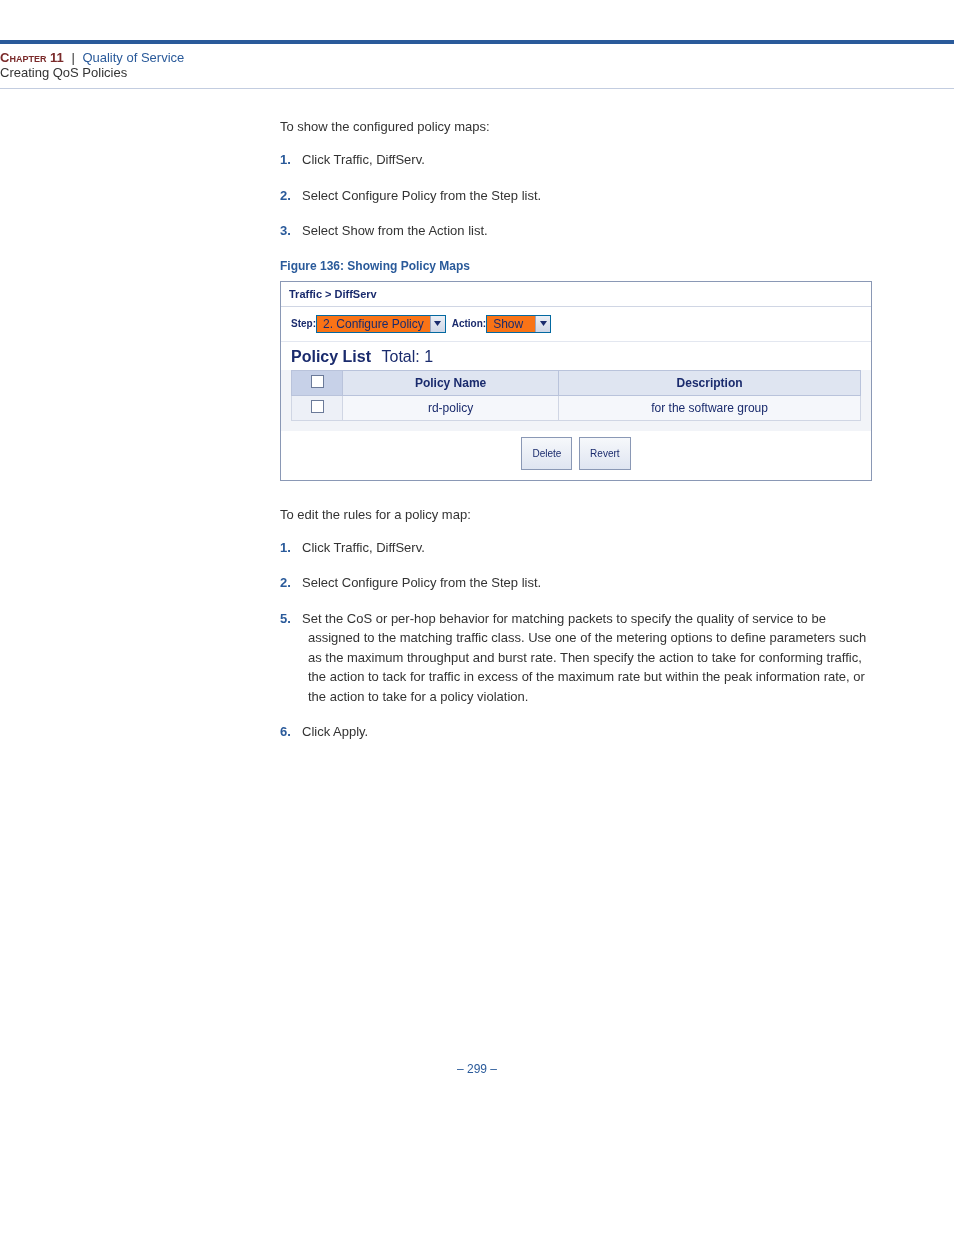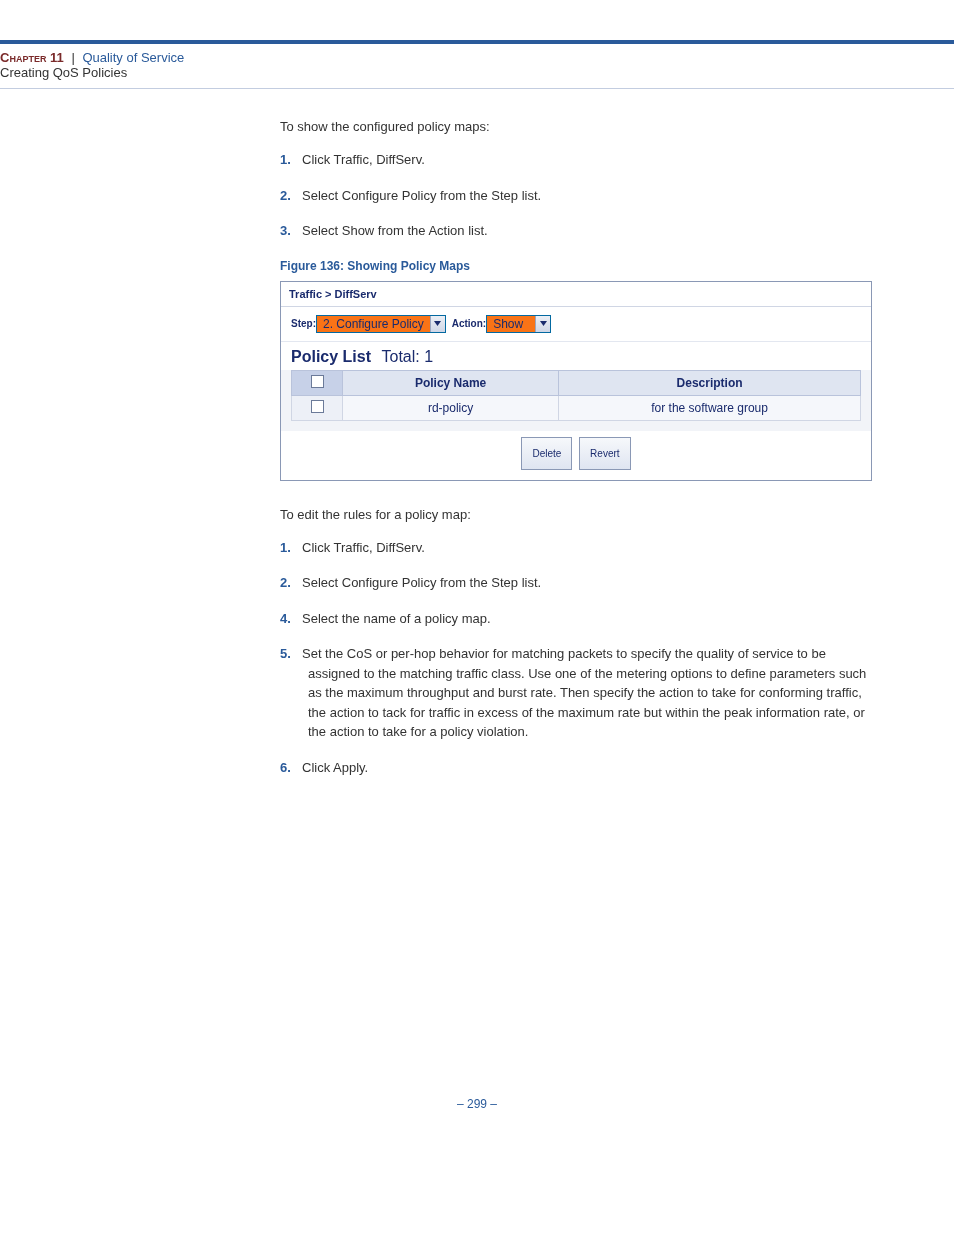--- a/index.html
+++ b/index.html
@@ -247,20 +247,19 @@
       <span class="ss-btn">Delete</span>
       <span class="ss-btn">Revert</span>
     </div>
   </div>
 
   <div class="intro">To edit the rules for a policy map:</div>
 
   <ol class="numlist">
     <li><span class="num">1.</span><span class="txt">Click Traffic, DiffServ.</span></li>
     <li><span class="num">2.</span><span class="txt">Select Configure Policy from the Step list.</span></li>
-    <li><span class="num">4.</span><span class="txt">Select the name of a policy map.</span></li>
     <li><span class="num">5.</span><span class="txt">Set the CoS or per-hop behavior for matching packets to specify the quality of service to be assigned to the matching traffic class. Use one of the metering options to define parameters such as the maximum throughput and burst rate. Then specify the action to take for conforming traffic, the action to tack for traffic in excess of the maximum rate but within the peak information rate, or the action to take for a policy violation.</span></li>
     <li><span class="num">6.</span><span class="txt">Click Apply.</span></li>
   </ol>
 
 </div>
 
 <div class="footer">–  299  –</div>
 
 </body></html>

